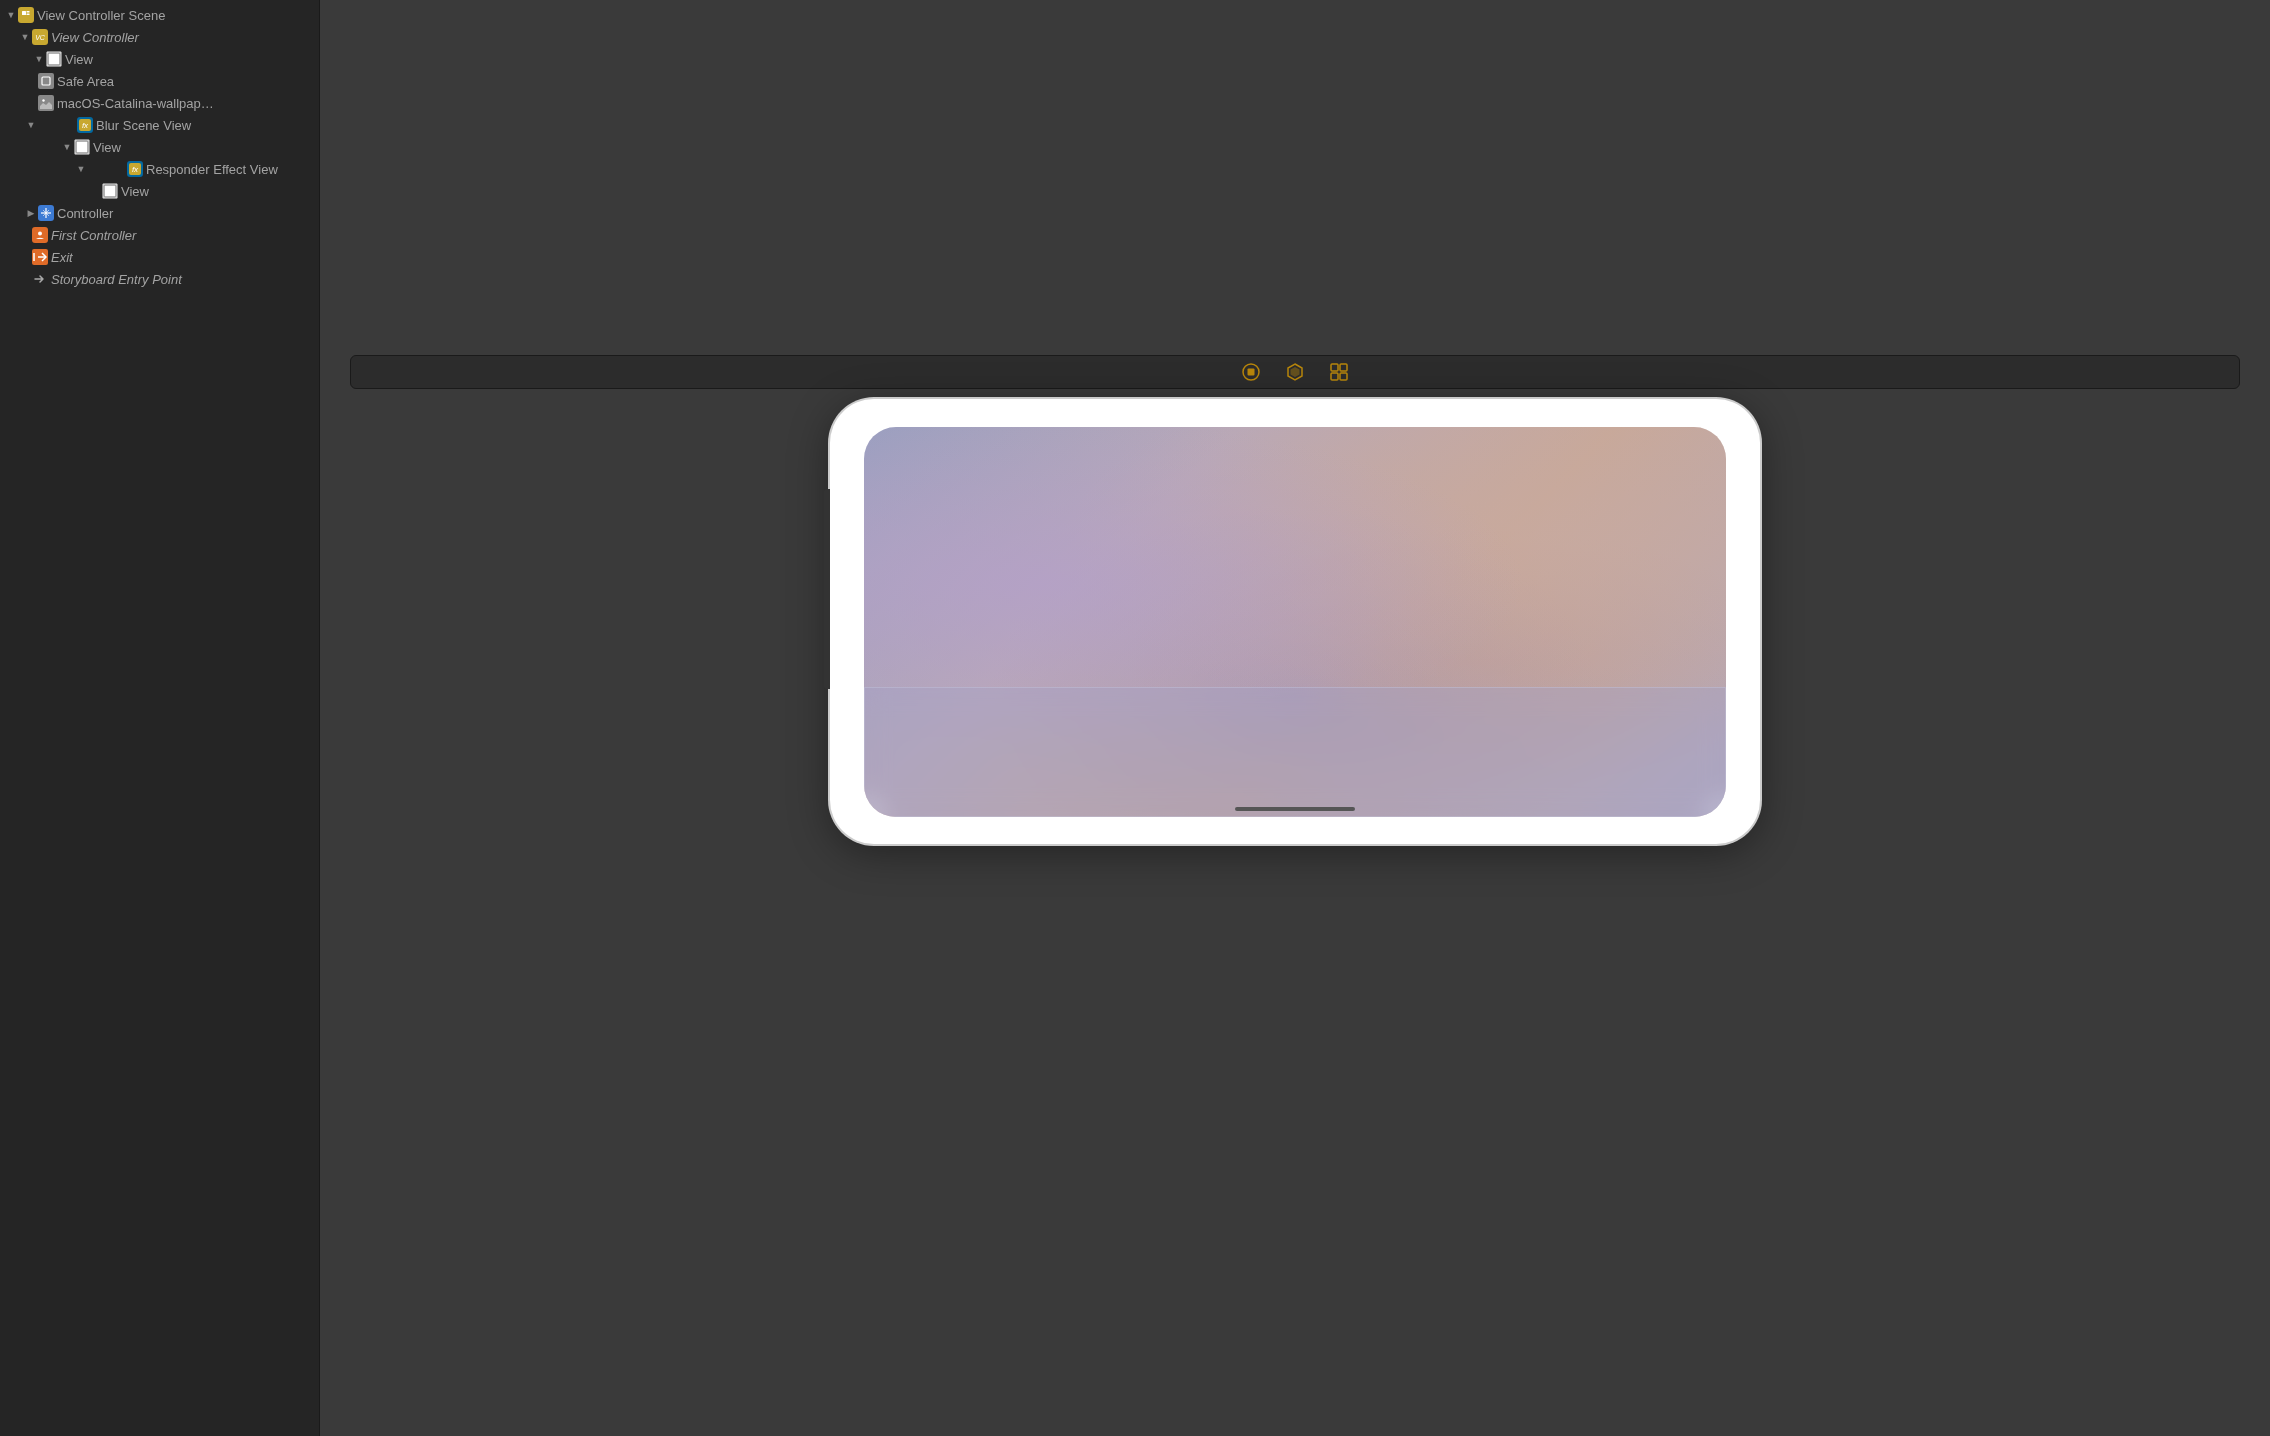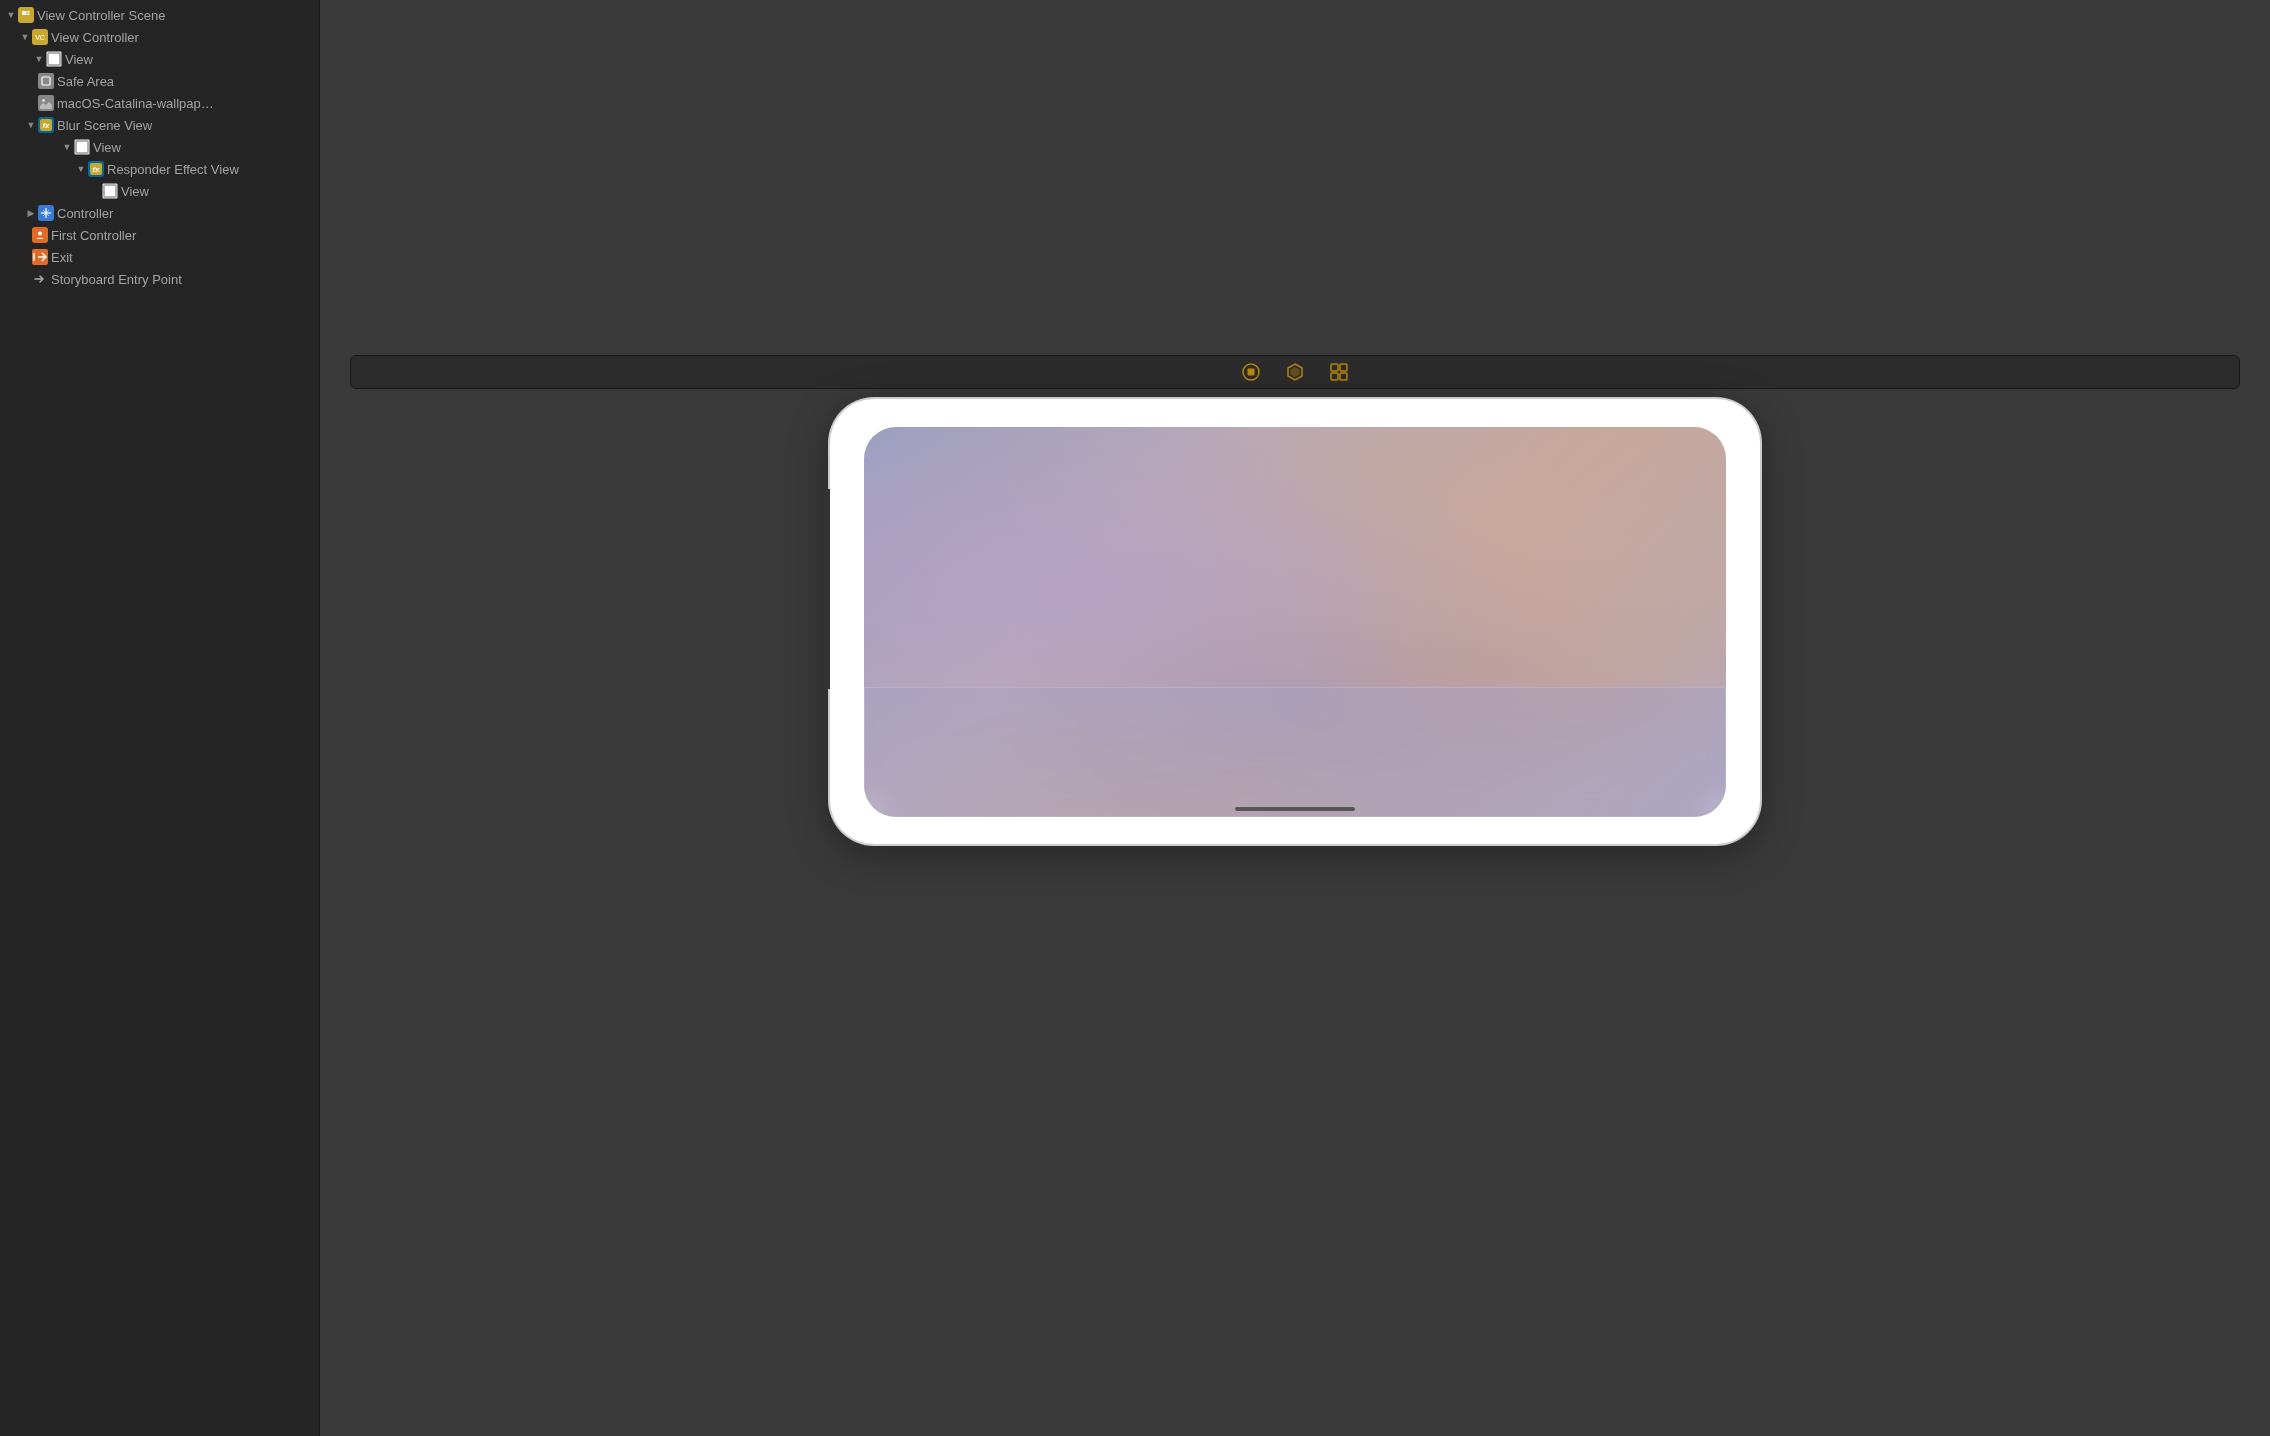--- a/index.html
+++ b/index.html
@@ -89,21 +89,22 @@
       background: #888;
       border-radius: 2px;
       color: #fff;
       font-size: 7px;
     }
     .icon-fx {
       background: #0369a1;
       border-radius: 3px;
       color: #fff;
       font-size: 9px;
-      font-weight: bold;
+      font-weight: normal;
+      margin-left: 39px;
     }
     .icon-constraints {
       background: #3d7bd4;
       border-radius: 3px;
       color: #fff;
       font-size: 7px;
     }
     .icon-responder {
       background: #e06b28;
       border-radius: 3px;
@@ -122,21 +123,21 @@
       background: none;
     }
 
     .tree-label {
       font-size: 13px;
       color: #a3a3a3;
     }
 
     
     .indent-0 { padding-left: 4px; }
-    .indent-1 { padding-left: 18px; }
+    .indent-1 { padding-left: 18px; font-style: italic; }
     .indent-2 { padding-left: 32px; }
     .indent-3 { padding-left: 24px; }
     .indent-4 { padding-left: 60px; }
     .indent-5 { padding-left: 74px; }
     .indent-6 { padding-left: 88px; }
 
     
     .main-area {
       flex: 1;
       height: 100%;

